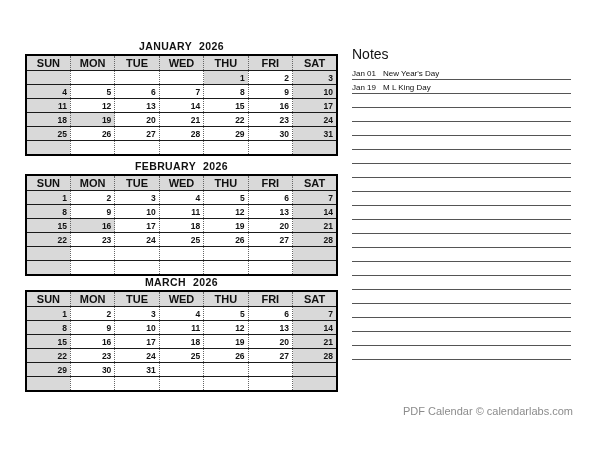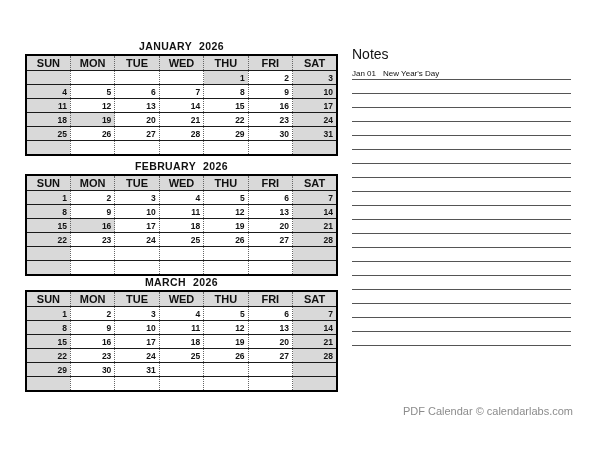--- a/index.html
+++ b/index.html
@@ -295,20 +295,24 @@
       </table>
   </section>
 
   <aside class="notes">
     <div class="notes-title">Notes</div>
     <div class="notes-lines">
         <div class="nline">
           <span>Jan 01</span>
           <span>New Year's Day</span>
         </div>
+        <div class="nline">
+          <span>Jan 19</span>
+          <span>M L King Day</span>
+        </div>
         <div class="nline"></div>
         <div class="nline"></div>
         <div class="nline"></div>
         <div class="nline"></div>
         <div class="nline"></div>
         <div class="nline"></div>
         <div class="nline"></div>
         <div class="nline"></div>
         <div class="nline"></div>
         <div class="nline"></div>

